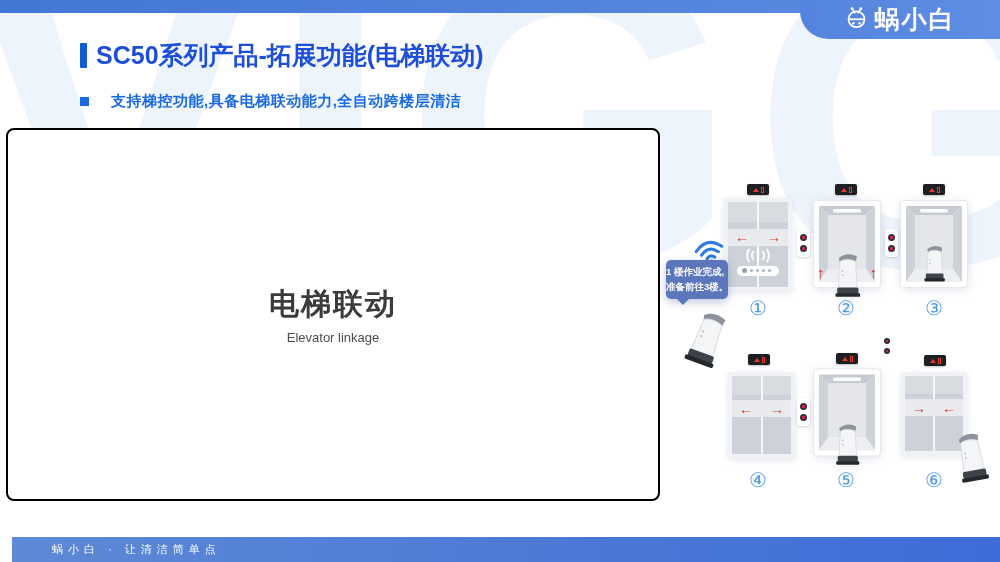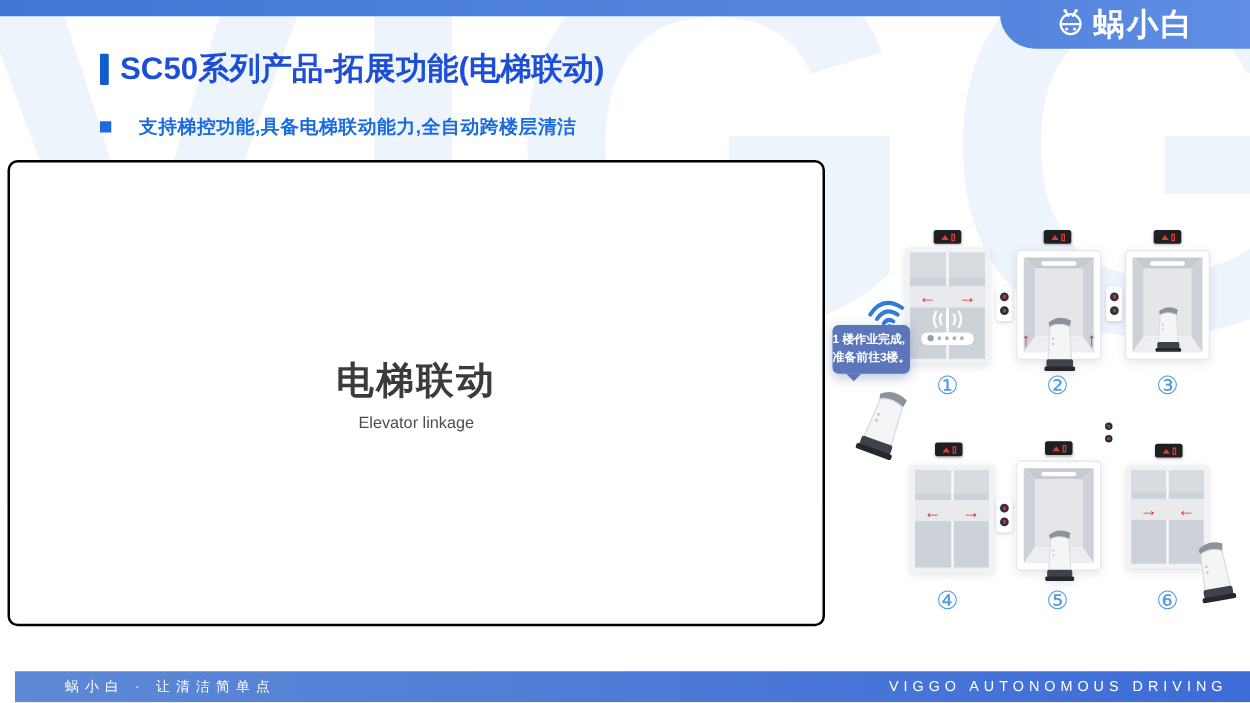--- a/index.html
+++ b/index.html
@@ -311,16 +311,15 @@
     <circle cx="16.5" cy="25" r="1.2" fill="#c4c8ce"></circle>
       <circle cx="16.5" cy="30" r="1.2" fill="#c4c8ce"></circle>
   </svg>
 
   <span class="step" style="left:745px;top:468px;">④</span>
   <span class="step" style="left:833px;top:468px;">⑤</span>
   <span class="step" style="left:921px;top:468px;">⑥</span>
 
   <div class="footer">
     <span class="footer-left">蜗小白 · 让清洁简单点</span>
-    <span class="footer-right">VIGGO AUTONOMOUS DRIVING</span>
   </div>
 
 </div>
 
 </body></html>

